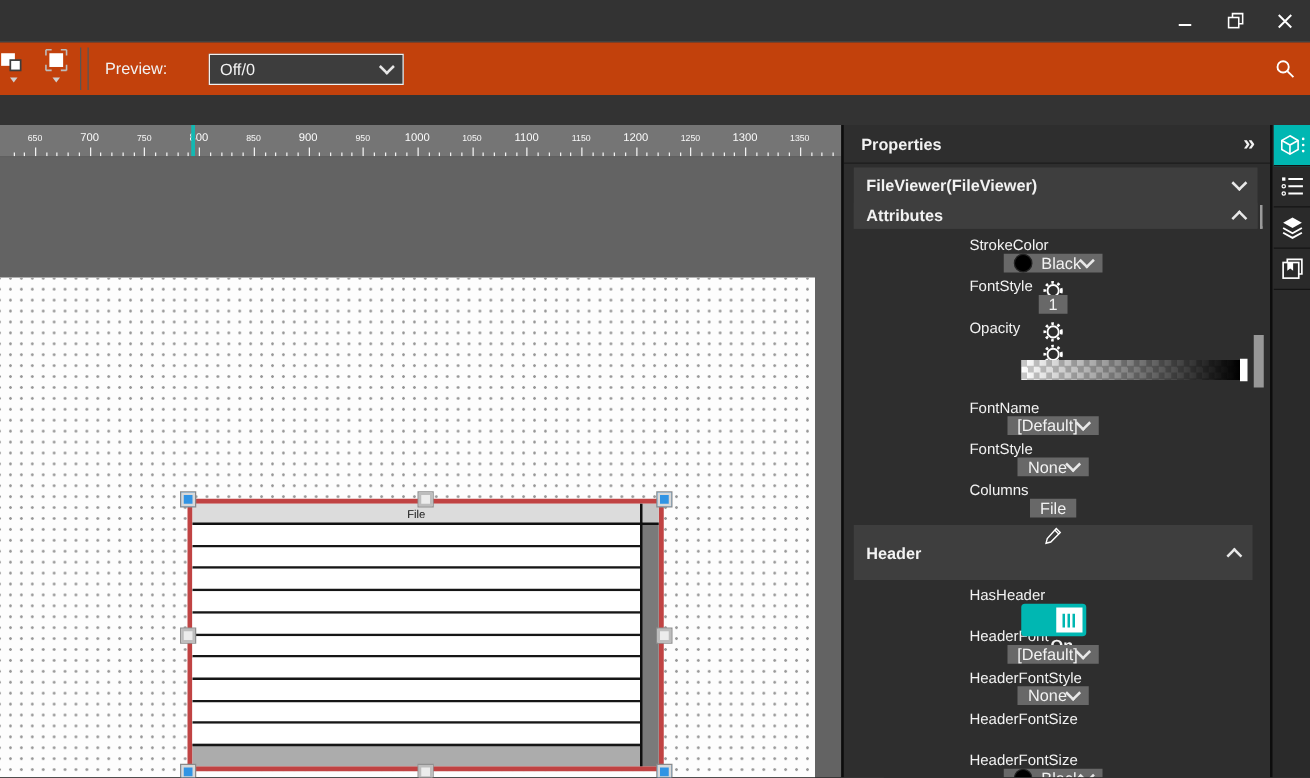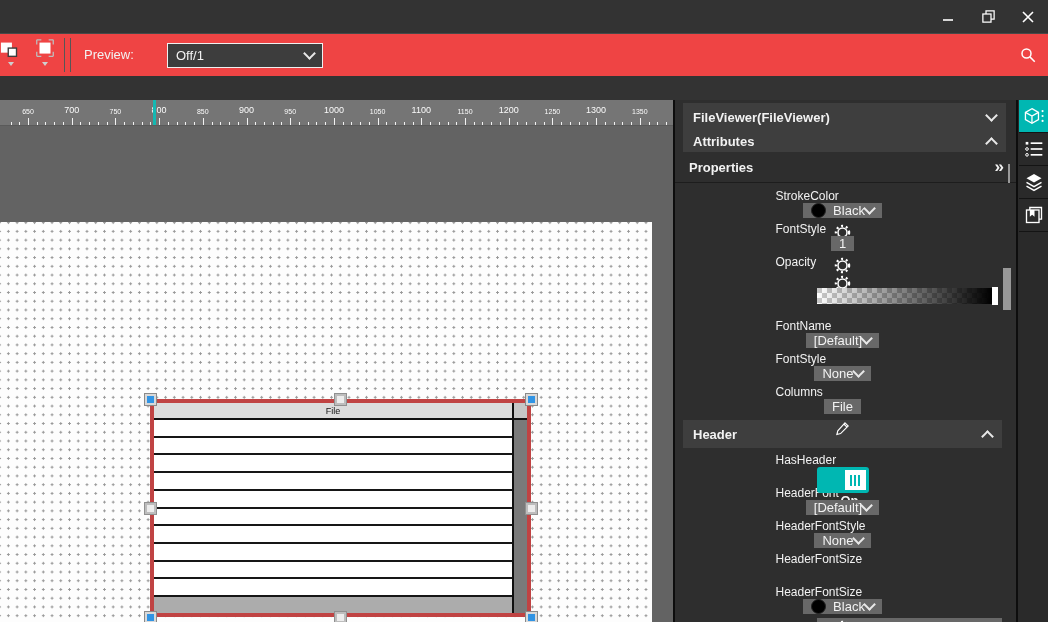--- a/index.html
+++ b/index.html
@@ -4,21 +4,21 @@
 <style>
   html,body{margin:0;padding:0;background:#222;}
   #app{position:relative;width:1048px;height:622px;overflow:hidden;
        font-family:"Liberation Sans",sans-serif;color:#f2f2f2;
        background:#333;user-select:none;}
   
   #titlebar{position:absolute;left:0;top:0;width:1048px;height:33px;background:#333;
             border-bottom:1px solid #484848;display:flex;justify-content:flex-end;align-items:center;}
   .winbtn{width:40px;height:33px;display:flex;align-items:center;justify-content:center;cursor:pointer;}
   
-  #toolbar{position:absolute;left:0;top:34px;width:1048px;height:42px;background:#ef4444;
+  #toolbar{position:absolute;left:0;top:34px;width:1048px;height:42px;background:#c2410c;
            display:flex;align-items:center;}
   .tbicon{position:absolute;top:4px;width:26px;height:34px;display:flex;flex-direction:column;align-items:center;}
   .tbicon .caret{width:0;height:0;border-left:3px solid transparent;border-right:3px solid transparent;
                  border-top:4px solid #cfcfcf;margin-top:2px;}
   #tb-sep{position:absolute;left:64px;top:4px;height:34px;width:5px;
           border-left:1px solid #565656;border-right:1px solid #565656;}
   #preview-label{position:absolute;left:84px;top:13px;font-size:13px;}
   .tb-dd{position:absolute;top:9px;height:23px;background:#3d3d3d;border:1px solid #f0f0f0;
          display:flex;align-items:center;padding:0 8px;font-size:13px;cursor:pointer;}
   #preview-dd{left:167px;width:138px;}
@@ -58,21 +58,21 @@
   
   #proppanel{position:absolute;left:673px;top:100px;width:343px;height:522px;background:#2e2e2e;
              border-left:2px solid #0d0d0d;box-sizing:border-box;overflow:hidden;}
   #prop-header{height:30px;display:flex;align-items:center;padding:0 14px;border-bottom:1px solid #1d1d1d;}
   #prop-title{font-size:13px;font-weight:bold;}
   #prop-collapse{margin-left:auto;font-size:17px;font-weight:bold;letter-spacing:-2px;cursor:pointer;}
   #target-block{margin:3px 10px 0 8px;background:#3e3e3e;}
   #target-row{height:28px;display:flex;align-items:center;padding:0 10px;font-size:13px;font-weight:bold;cursor:pointer;}
   .section-bar{height:21px;display:flex;align-items:center;padding:0 10px;font-size:13px;font-weight:bold;
                background:#3e3e3e;cursor:pointer;}
-  #header-bar{height:28px;margin:7px 14px 0 8px;align-items:center;}
+  #header-bar{height:44px;margin:7px 14px 0 8px;align-items:center;}
   .rows{margin-top:6px;}
   #sec-rows-1{margin-top:5px;}
   .prop-row{display:flex;align-items:center;height:28px;margin:0 14px 5px 8px;flex-direction:column;}
   .plabel{width:134px;font-size:12px;flex:none;}
   .field{flex:1;height:28px;background:#686868;display:flex;align-items:center;
          padding:0 8px;box-sizing:border-box;font-size:13px;cursor:pointer;}
   .fval{flex:1;white-space:nowrap;overflow:hidden;}
   .swatch{width:13px;height:13px;border-radius:50%;margin-right:7px;flex:none;}
   .chev{width:7px;height:7px;border-right:2px solid #e8e8e8;border-bottom:2px solid #e8e8e8;flex:none;}
   .chev.down{transform:rotate(45deg);margin-top:-4px;}
@@ -136,21 +136,21 @@
     <div class="tbicon" style="left:32px">
       <svg width="22" height="22" viewBox="0 0 24 24">
         <rect x="6" y="5" width="12" height="12" fill="#fff"></rect>
         <path d="M3 2h5M3 2v5M21 20h-5M21 20v-5M21 2v5M21 2h-5M3 20v-5M3 20h5" stroke="#bdbdbd" stroke-width="1.4" fill="none"></path>
       </svg>
       <span class="caret"></span>
     </div>
     <div id="tb-sep"></div>
     <span id="preview-label">Preview:</span>
     <div class="tb-dd" id="preview-dd">
-      <span class="fval">Off/1</span>
+      <span class="fval">Off/0</span>
       <span class="chev down"></span>
     </div>
     <div id="search-btn">
       <svg width="18" height="18" viewBox="0 0 24 24" fill="none" stroke="#fff" stroke-width="2">
           <circle cx="10" cy="10" r="6"></circle>
           <line x1="14.5" y1="14.5" x2="21" y2="21"></line>
         </svg>
     </div>
   </div>
   <div id="subbar"></div>
@@ -277,33 +277,33 @@
           <div class="handle mid" style="left: 144.5px; top: 280.5px;"></div>
           <div class="handle mid" style="left: 525.5px; top: 280.5px;"></div>
           <div class="handle corner" style="left: 144.5px; top: 389.5px;"></div>
           <div class="handle mid" style="left: 335px; top: 389.5px;"></div>
           <div class="handle corner" style="left: 525.5px; top: 389.5px;"></div>
         </div>
     </div>
   </div>
 
   <div id="proppanel">
+    <div id="prop-header">
+      <span id="prop-title">Properties</span>
+      <span id="prop-collapse">»</span>
+    </div>
     <div id="target-block">
       <div id="target-row">
         <span class="fval">FileViewer(FileViewer)</span>
         <span class="chev down" style="margin-left:auto"></span>
       </div>
       <div class="section-bar">
         <span>Attributes</span>
         <span class="chev up"></span>
       </div>
-    </div>
-    <div id="prop-header">
-      <span id="prop-title">Properties</span>
-      <span id="prop-collapse">»</span>
     </div>
     <div class="rows" id="sec-rows-0">
         <div class="prop-row">
           <span class="plabel">StrokeColor</span>
           <div class="field dd">
             <span class="swatch" style="background: rgb(0, 0, 0); border: 1px solid rgb(34, 34, 34);"></span>
             <span class="fval">Black</span>
             <span class="chev down"></span>
           </div>
           <span class="iconbtn">

